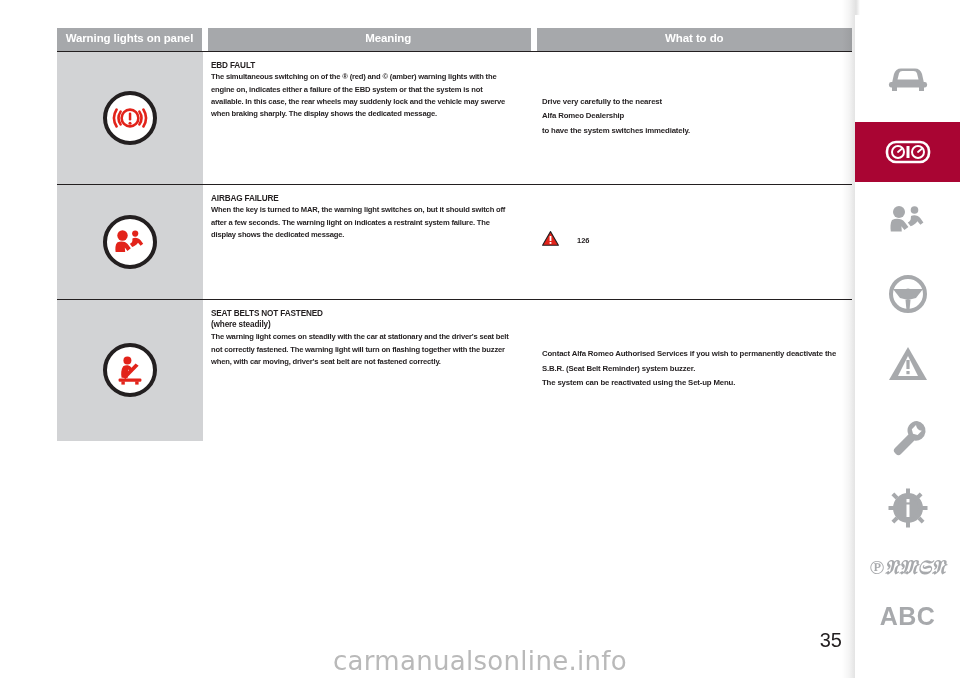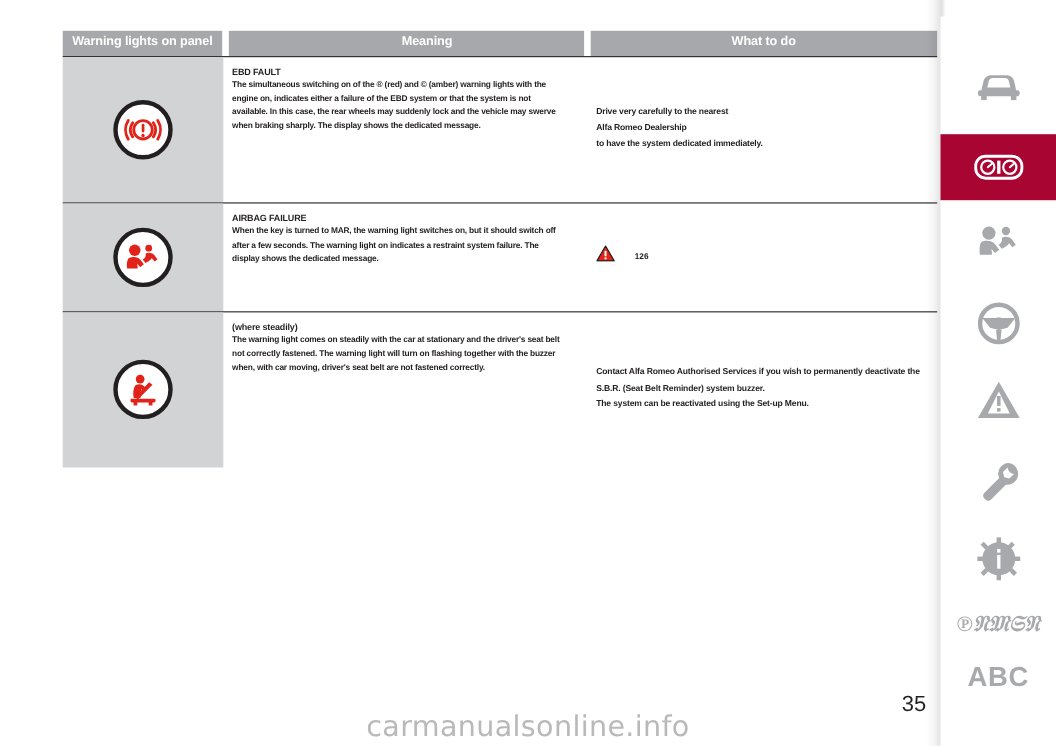--- a/index.html
+++ b/index.html
@@ -192,26 +192,26 @@
 
       </div>
       <div class="cell-mean">
         <div class="sect-title">EBD FAULT</div>
         <div class="body-txt">The simultaneous switching on of the ® (red) and © (amber) warning lights with the engine on, indicates either a failure of the EBD system or that the system is not available. In this case, the rear wheels may suddenly lock and the vehicle may swerve when braking sharply. The display shows the dedicated message.</div>
       </div>
       <div class="cell-todo">
         <div class="todo-block">
           <div class="todo-txt">Drive very carefully to the nearest</div>
           <div class="todo-txt">Alfa Romeo Dealership</div>
-          <div class="todo-txt">to have the system dedicated immediately.</div>
-        </div>
-      </div>
-    </div>
-
-    <div class="data-row" style="height:99px;">
+          <div class="todo-txt">to have the system switches immediately.</div>
+        </div>
+      </div>
+    </div>
+
+    <div class="data-row" style="height:115px;">
       <div class="cell-icon">
         <div class="ic-circle">
           <svg width="42" height="42" viewBox="0 0 42 42">
             <g fill="#e2231a">
               <circle cx="13.5" cy="14.5" r="5.2"></circle>
               <path d="M8.2 21.5 c3.5 -1.6 8.2 -1.2 10.4 1.6 l3.2 4.2 -3.4 2.6 -2.6 -3.3 c0 0 0.4 3.4 0.4 4.5 l-9.6 0 c-0.4 -3.4 -0.5 -7.2 1.6 -9.6 z"></path>
               <circle cx="26.2" cy="12.6" r="3.1"></circle>
               <path d="M23.4 17.4 c2.6 -1.4 6.4 -0.6 8.2 1.8 l2.6 3.6 -2.6 2 -2.6 -3 c-1.4 2 -3.4 3.4 -5.8 4.2 l-2.4 -3.2 c1.6 -0.8 2.6 -2 2.6 -3.4 z"></path>
             </g>
           </svg>
@@ -244,20 +244,21 @@
               <path d="M14.2 17.2 c2.6 -1.4 6 -1.2 7.8 1 l1.2 1.6 -2.6 2 -1 -1.2 c-1 2.6 -1.2 5.6 -0.8 8.2 l-6.2 0 c-0.8 -3.8 -0.6 -8.6 1.6 -11.6 z"></path>
               <path d="M26.6 14.4 l3.0 2.4 -13.2 13.4 -2.8 -2.4 z"></path>
               <rect x="9.6" y="29.4" width="22.8" height="3.4" rx="1.2"></rect>
               <rect x="12.4" y="32.4" width="3.4" height="3.2"></rect>
               <rect x="26.2" y="32.4" width="3.4" height="3.2"></rect>
             </g>
           </svg>
         </div>
       </div>
       <div class="cell-mean">
+        <div class="sect-title">SEAT BELTS NOT FASTENED</div>
         <div class="sect-title">(where steadily)</div>
         <div class="body-txt">The warning light comes on steadily with the car at stationary and the driver's seat belt not correctly fastened. The warning light will turn on flashing together with the buzzer when, with car moving, driver's seat belt are not fastened correctly.</div>
       </div>
       <div class="cell-todo">
         <div class="todo-txt">Contact Alfa Romeo Authorised Services if you wish to permanently deactivate the S.B.R. (Seat Belt Reminder) system buzzer.</div>
         <div class="todo-txt">The system can be reactivated using the Set-up Menu.</div>
       </div>
     </div>
 
   </div>

